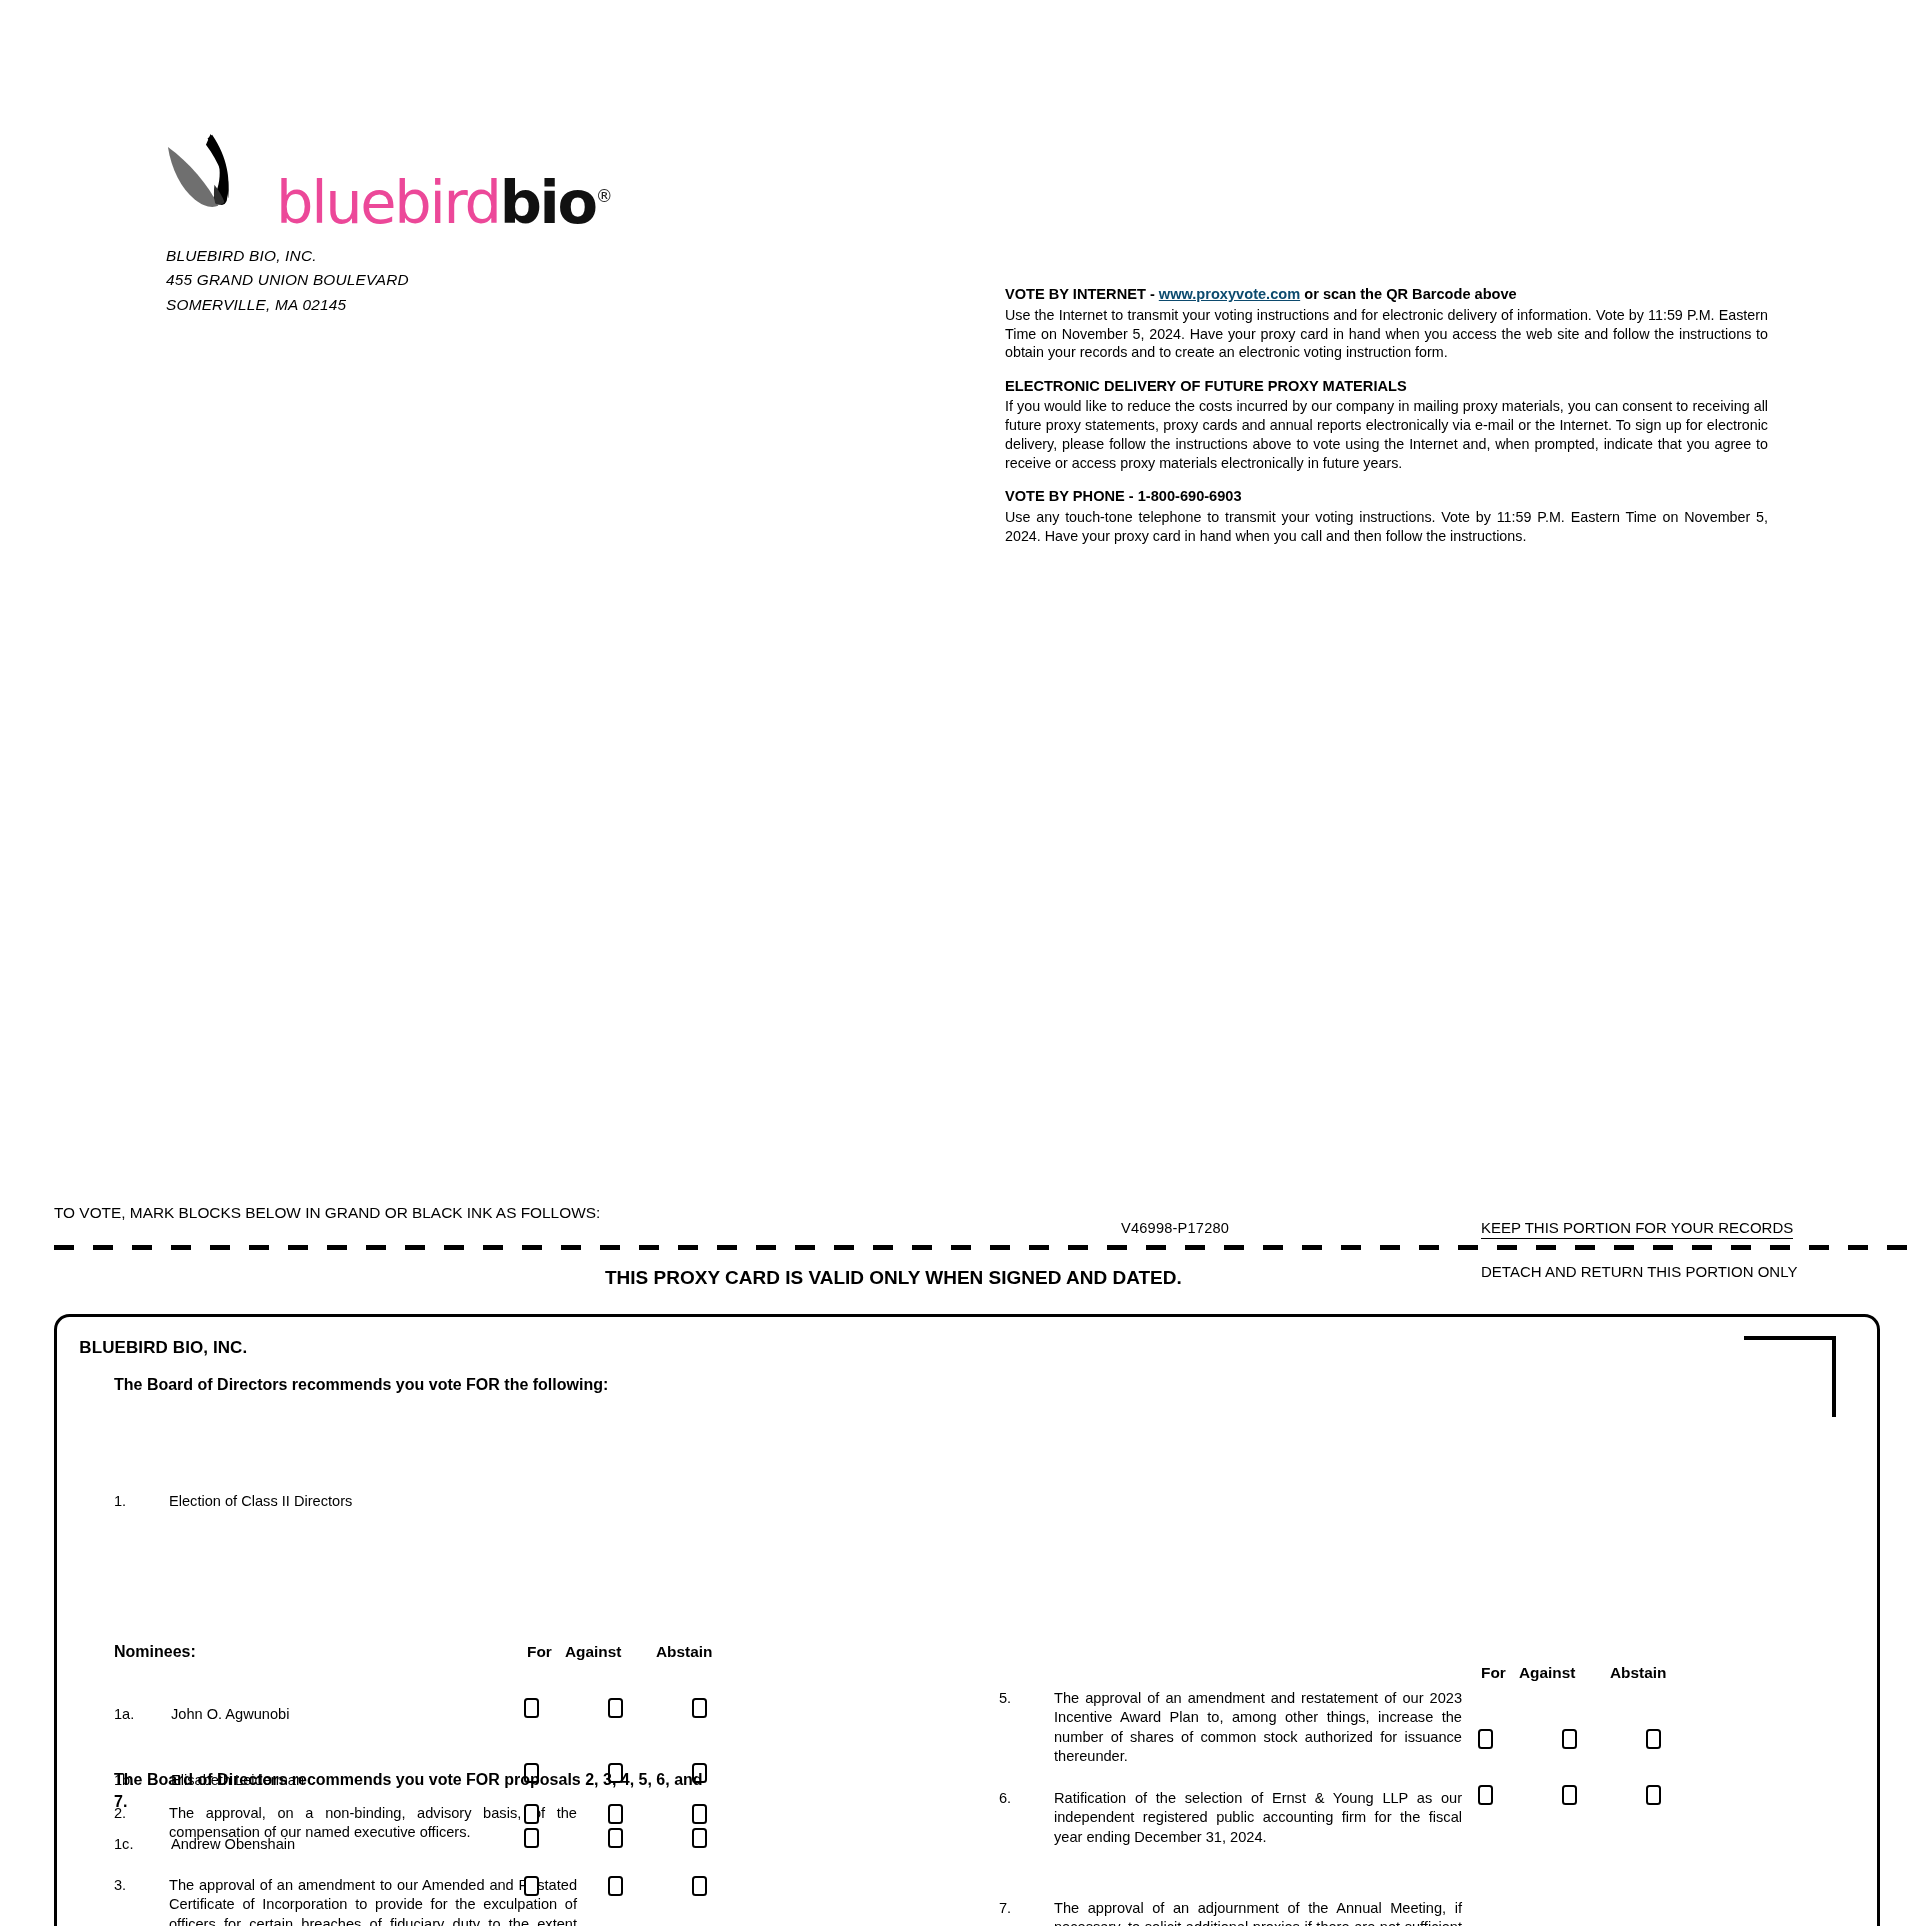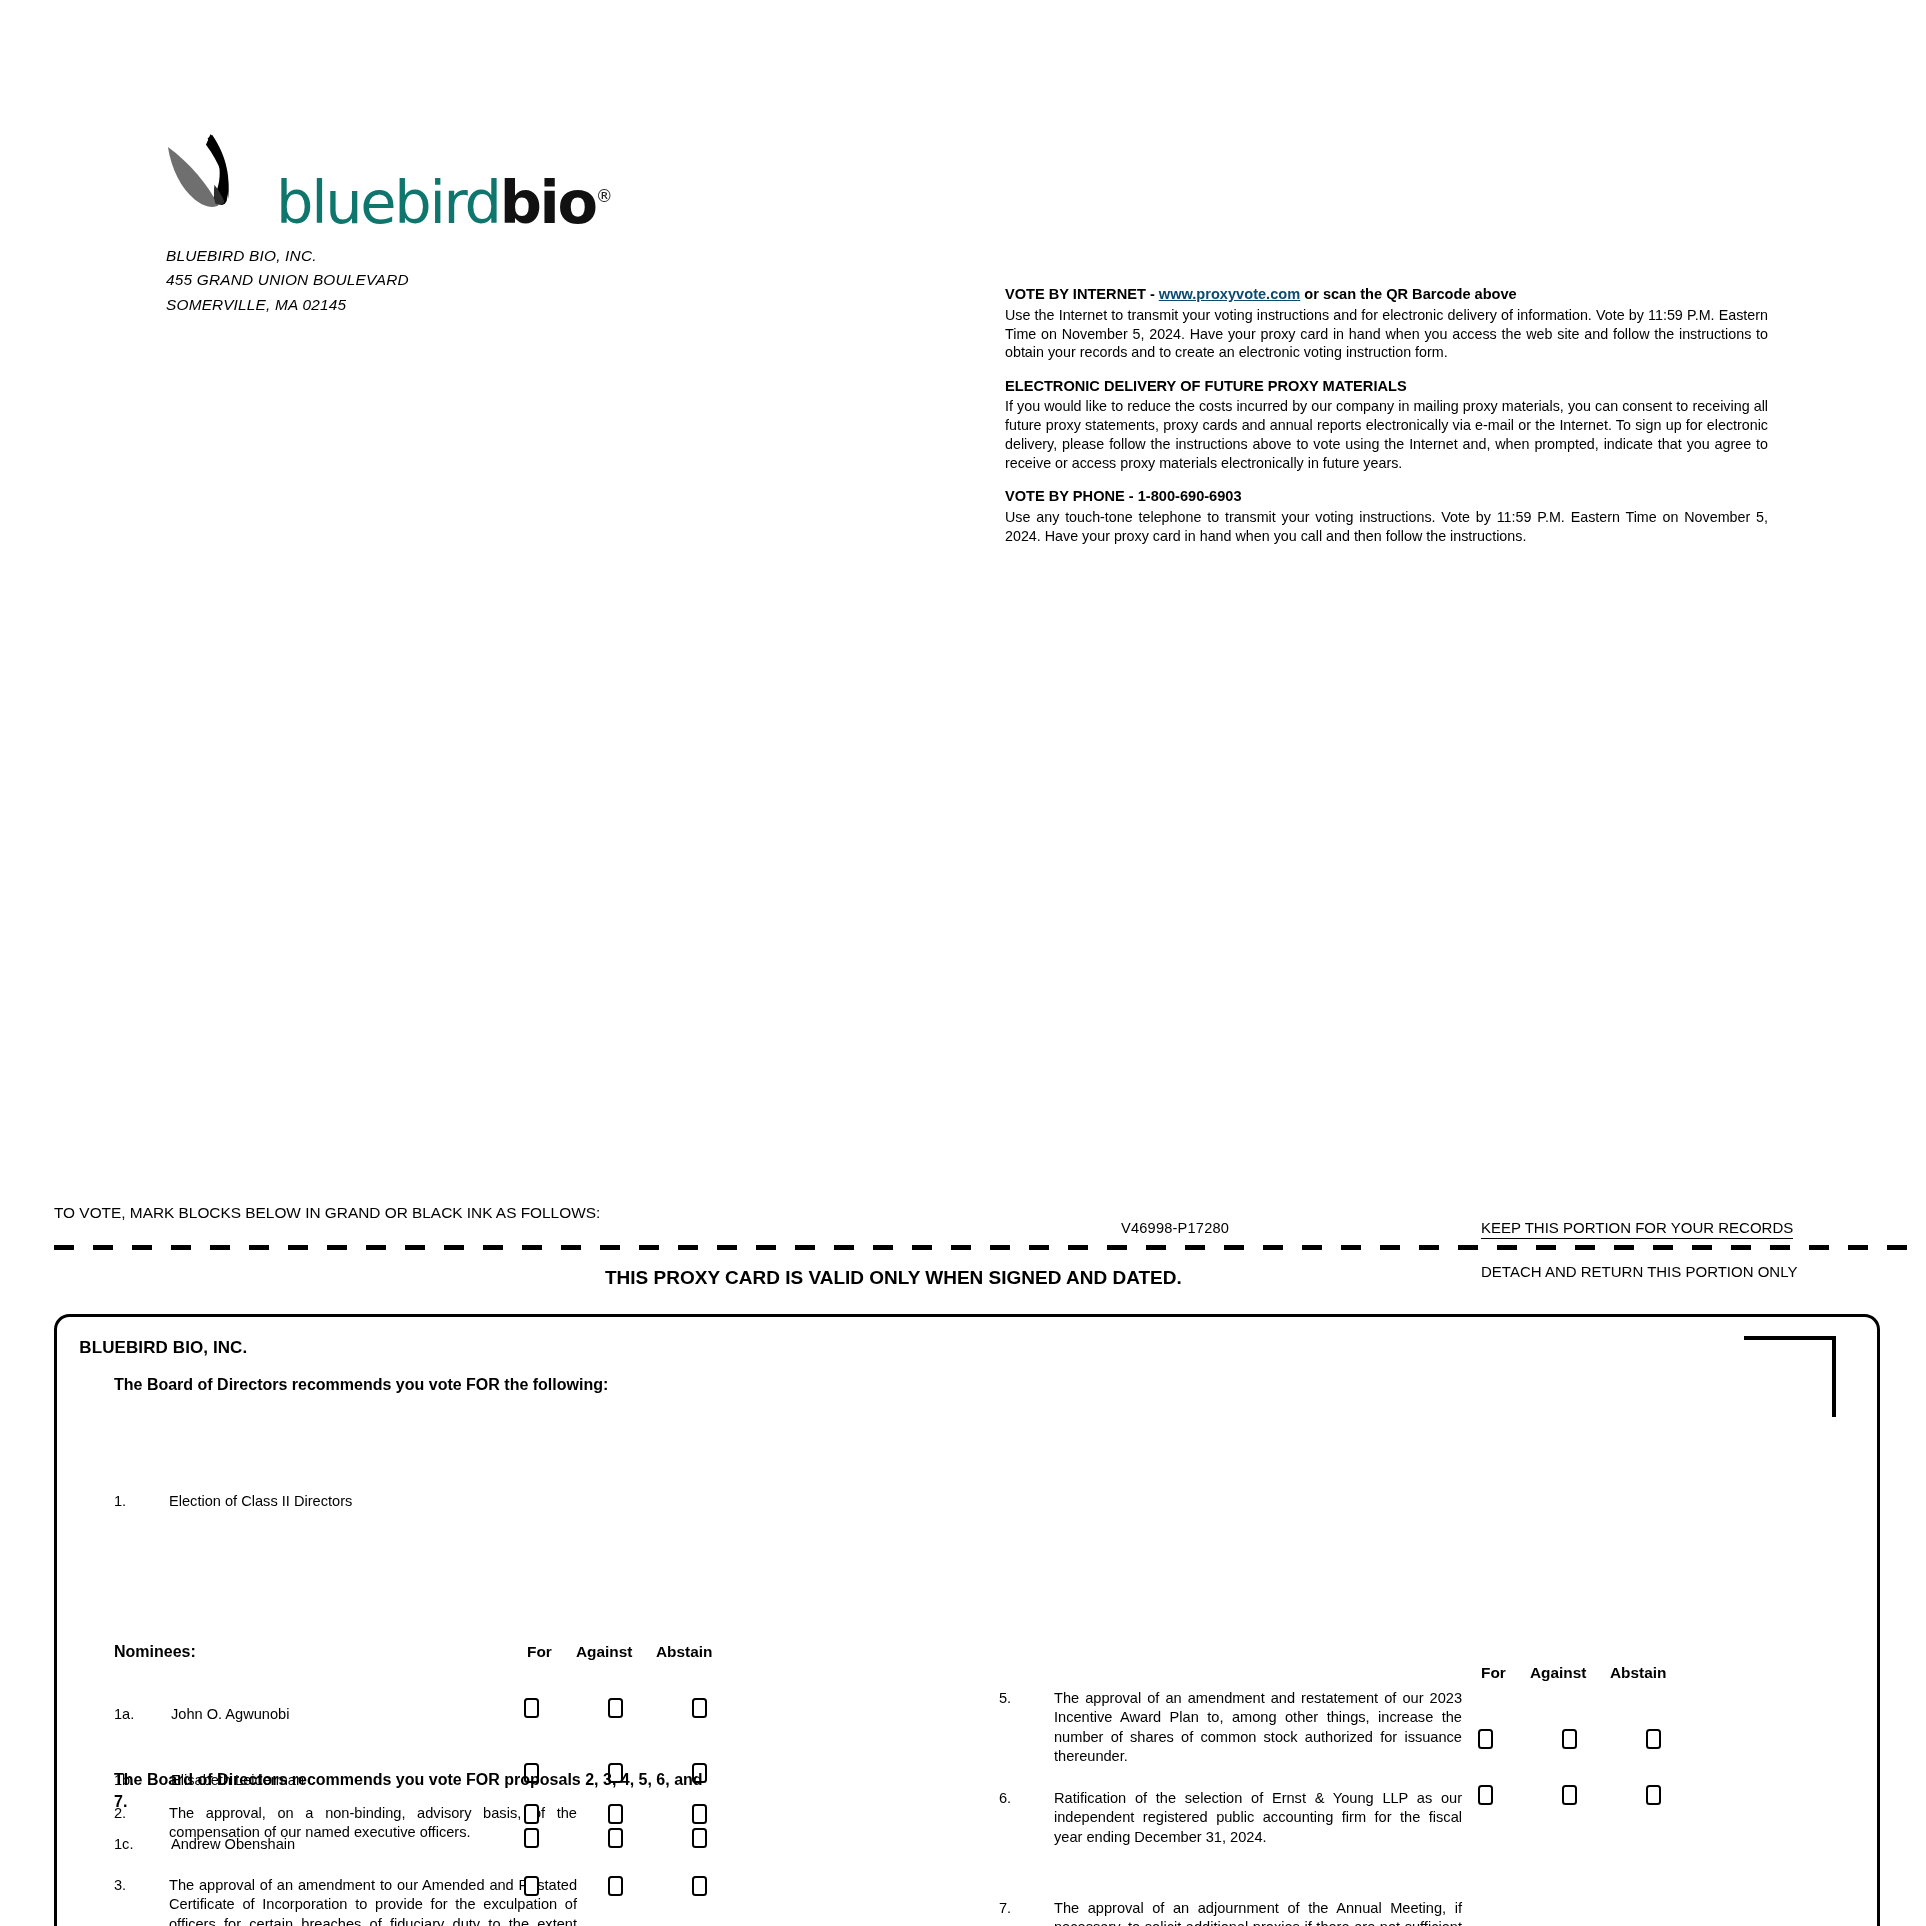--- a/index.html
+++ b/index.html
@@ -40,21 +40,21 @@
   .wordmark {
     position: absolute;
     left: 110px;
     top: 46px;
     font-family: "DejaVu Sans", sans-serif;
     font-size: 59px;
     letter-spacing: -2.3px;
     line-height: 1;
     white-space: nowrap;
   }
-  .wm-light { color: #0f766e; font-weight: 400; }
+  .wm-light { color: #ec4899; font-weight: 400; }
   .wm-dark  { color: #111111; font-weight: 700; }
   .wm-reg {
     font-size: 17px;
     vertical-align: super;
     color: #222222;
   }
   .addr {
     position: absolute;
     left: 0px;
     top: 117px;
@@ -311,21 +311,21 @@
   .cbx-row .cbx:nth-child(3) { left: 168px; }
 
   .col-heads {
     position: absolute;
     font-weight: 700;
     font-size: 15.4px;
     white-space: nowrap;
   }
   .col-heads span { position: absolute; top: 0; }
   .ch-for { left: 4px; }
-  .ch-against { left: 53px; }
+  .ch-against { left: 42px; }
   .ch-abstain { left: 133px; }
 
   .nominees-label {
     position: absolute;
     left: 57px;
     top: 326px;
     font-weight: 700;
     font-size: 16px;
   }
   .nominee {

